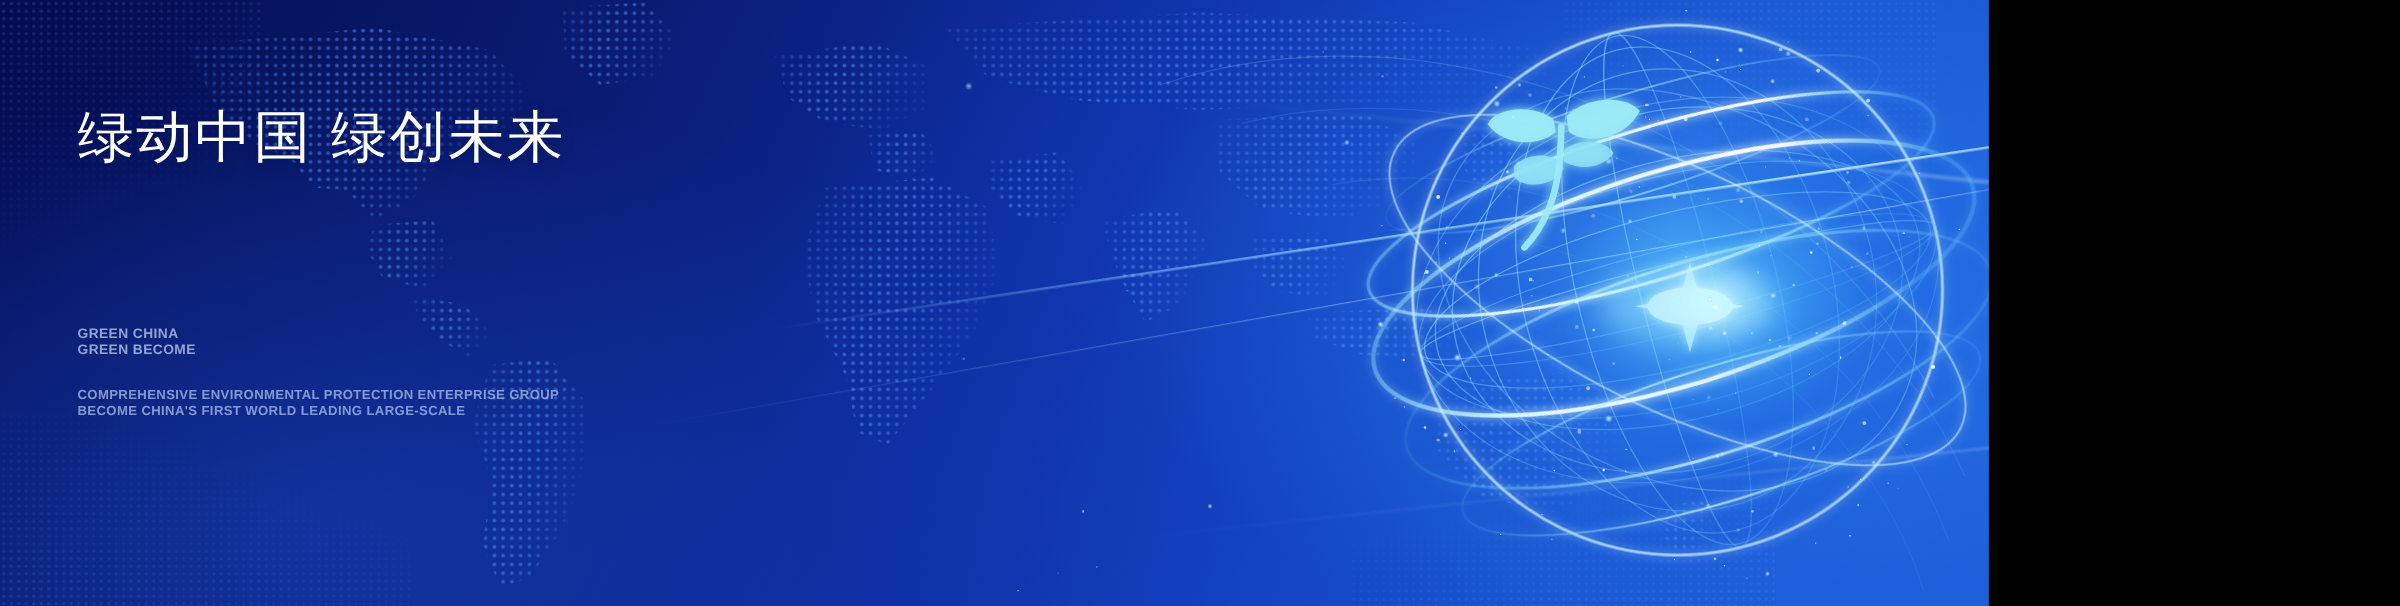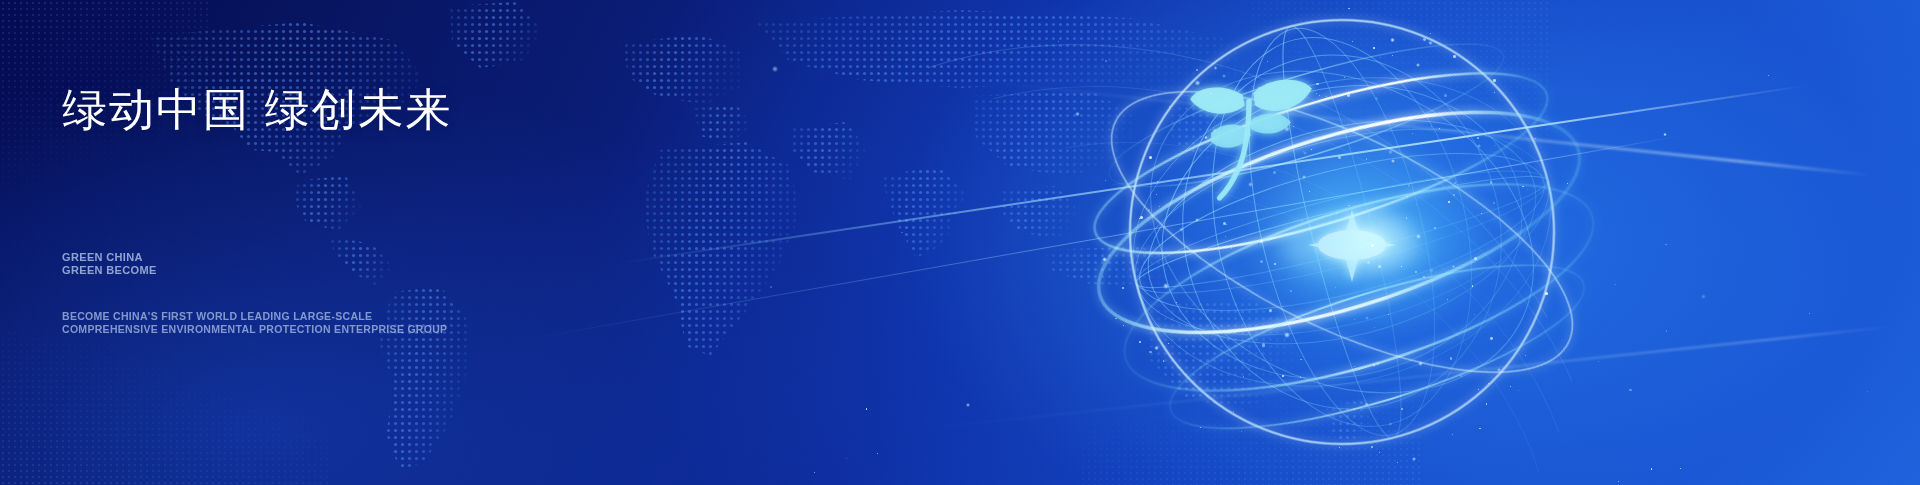--- a/index.html
+++ b/index.html
@@ -5,21 +5,21 @@
   * { margin:0; padding:0; box-sizing:border-box; }
   html,body { background:#000; }
   body {
     font-family:"Liberation Sans", sans-serif;
     width:1920px; height:485px;
     overflow:hidden;
   }
 
   #banner {
     position:relative;
-    width:1920px; height:485px;
+    width:1591px; height:485px;
     overflow:hidden;
     background:
       radial-gradient(ellipse 1100px 700px at 1390px 230px, rgba(40,120,235,0.85) 0%, rgba(20,70,200,0.35) 45%, rgba(0,0,0,0) 72%),
       radial-gradient(ellipse 900px 520px at 250px 430px, rgba(24,72,200,0.55) 0%, rgba(10,35,140,0.0) 70%),
       linear-gradient(115deg, #040b52 0%, #07145f 14%, #0a1c75 30%, #0d2b9c 50%, #1240bc 66%, #1a58d2 80%, #1e63dd 92%, #2168e0 100%);
   }
 
   
   .dotmap {
     position:absolute; top:0; left:0;
@@ -119,21 +119,21 @@
 
   .en-small {
     position:absolute; left:0;
     color:rgba(178,198,232,0.80);
     font-size:11px;
     font-weight:bold;
     letter-spacing:.35px;
     line-height:1.22;
     white-space:nowrap;
   }
-  .en-small.e1 { top:251px; }
+  .en-small.e1 { top:261px; }
   .en-para {
     position:absolute; left:0; top:310px;
     color:rgba(176,197,233,0.72);
     font-size:10.5px;
     font-weight:bold;
     letter-spacing:.3px;
     line-height:1.25;
     white-space:nowrap;
   }
 </style>
@@ -497,18 +497,18 @@
 
     <div class="headline l1">绿动中国 绿创未来</div>
 
 
     <div class="en-small e1">
       <div>GREEN CHINA</div>
       <div>GREEN BECOME</div>
     </div>
 
     <div class="en-para">
+      <div>COMPREHENSIVE ENVIRONMENTAL PROTECTION ENTERPRISE GROUP</div>
       <div>BECOME CHINA'S FIRST WORLD LEADING LARGE-SCALE</div>
-      <div>COMPREHENSIVE ENVIRONMENTAL PROTECTION ENTERPRISE GROUP</div>
     </div>
 
   </div>
 </div>
 
 </body></html>

